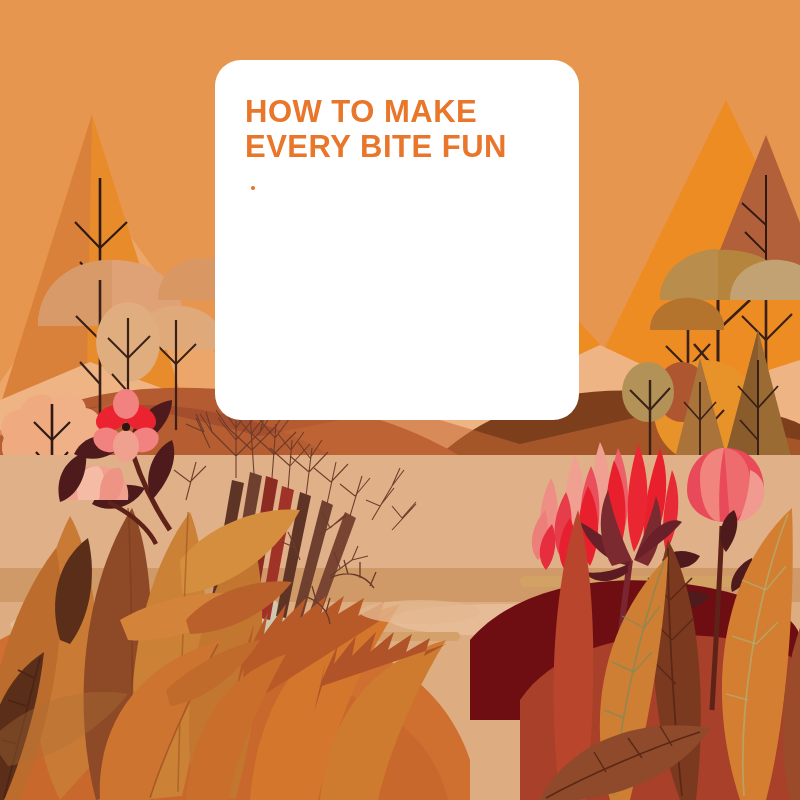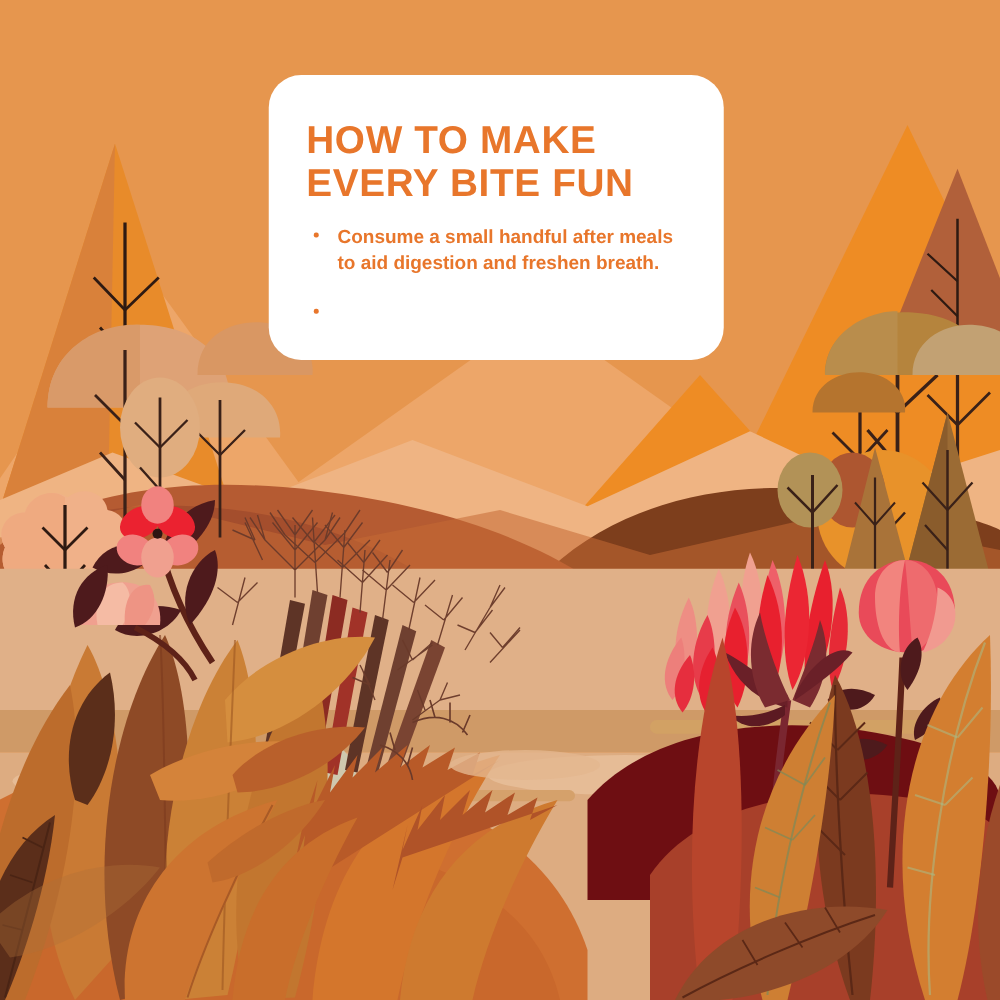--- a/index.html
+++ b/index.html
@@ -1,20 +1,20 @@
 <!DOCTYPE html>
 <html><head>
 <meta charset="utf-8">
 <style>
   html,body{margin:0;padding:0;background:#ffffff;}
   body{font-family:"Liberation Sans",sans-serif;}
   #stage{position:relative;width:800px;height:800px;overflow:hidden;background:#E6964E;}
   #art{position:absolute;inset:0;width:800px;height:800px;}
   #card{
-    position:absolute;left:215px;top:60px;width:364px;height:228px;
+    position:absolute;left:215px;top:60px;width:364px;height:360px;
     background:#ffffff;border-radius:26px;
     box-sizing:border-box;padding:34px 30px 20px 30px;
   }
   #card h1{
     margin:0 0 16px 0;
     font-family:"Liberation Sans",sans-serif;
     font-weight:bold;font-size:31px;line-height:1.13;
     letter-spacing:.5px;color:#E8762B;text-transform:uppercase;
     white-space:pre-line;
   }
@@ -308,21 +308,17 @@
 
     </g>
   </svg>
 
   <div id="card">
     <h1>HOW TO MAKE
 EVERY BITE FUN</h1>
     <ul class="bullets">
       <li>
         <span class="dot"></span>
-        <span>Consume a small handful after meals to aid digestion and freshen breath.</span>
-      </li>
-      <li>
-        <span class="dot"></span>
       </li>
     </ul>
   </div>
 
 </div>
 
 </body></html>

